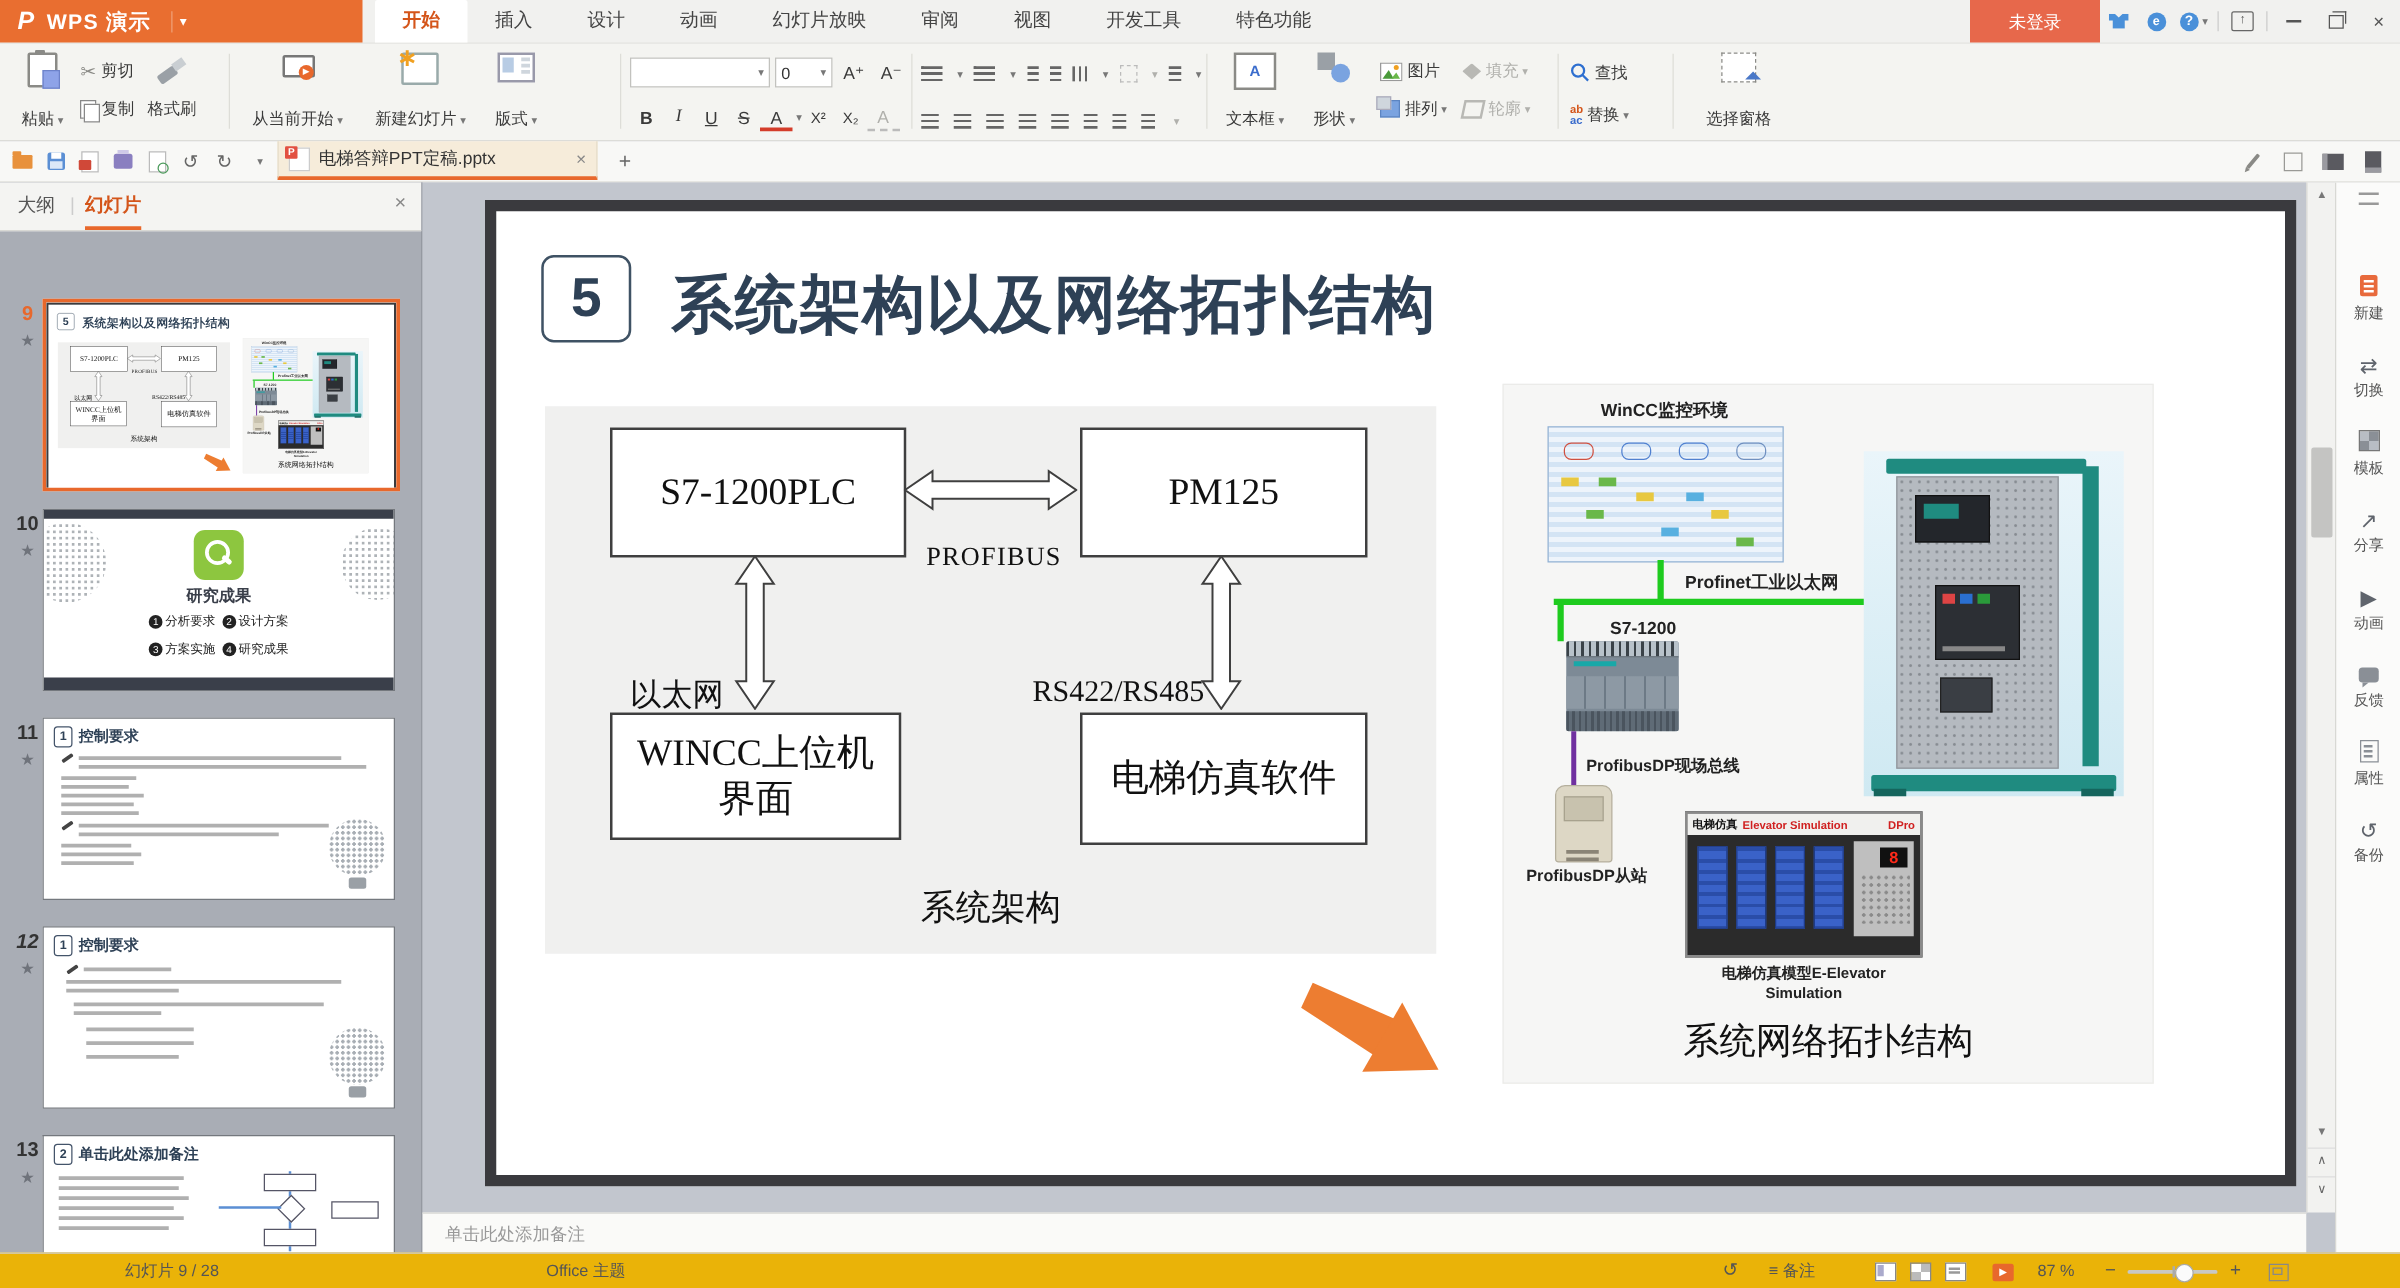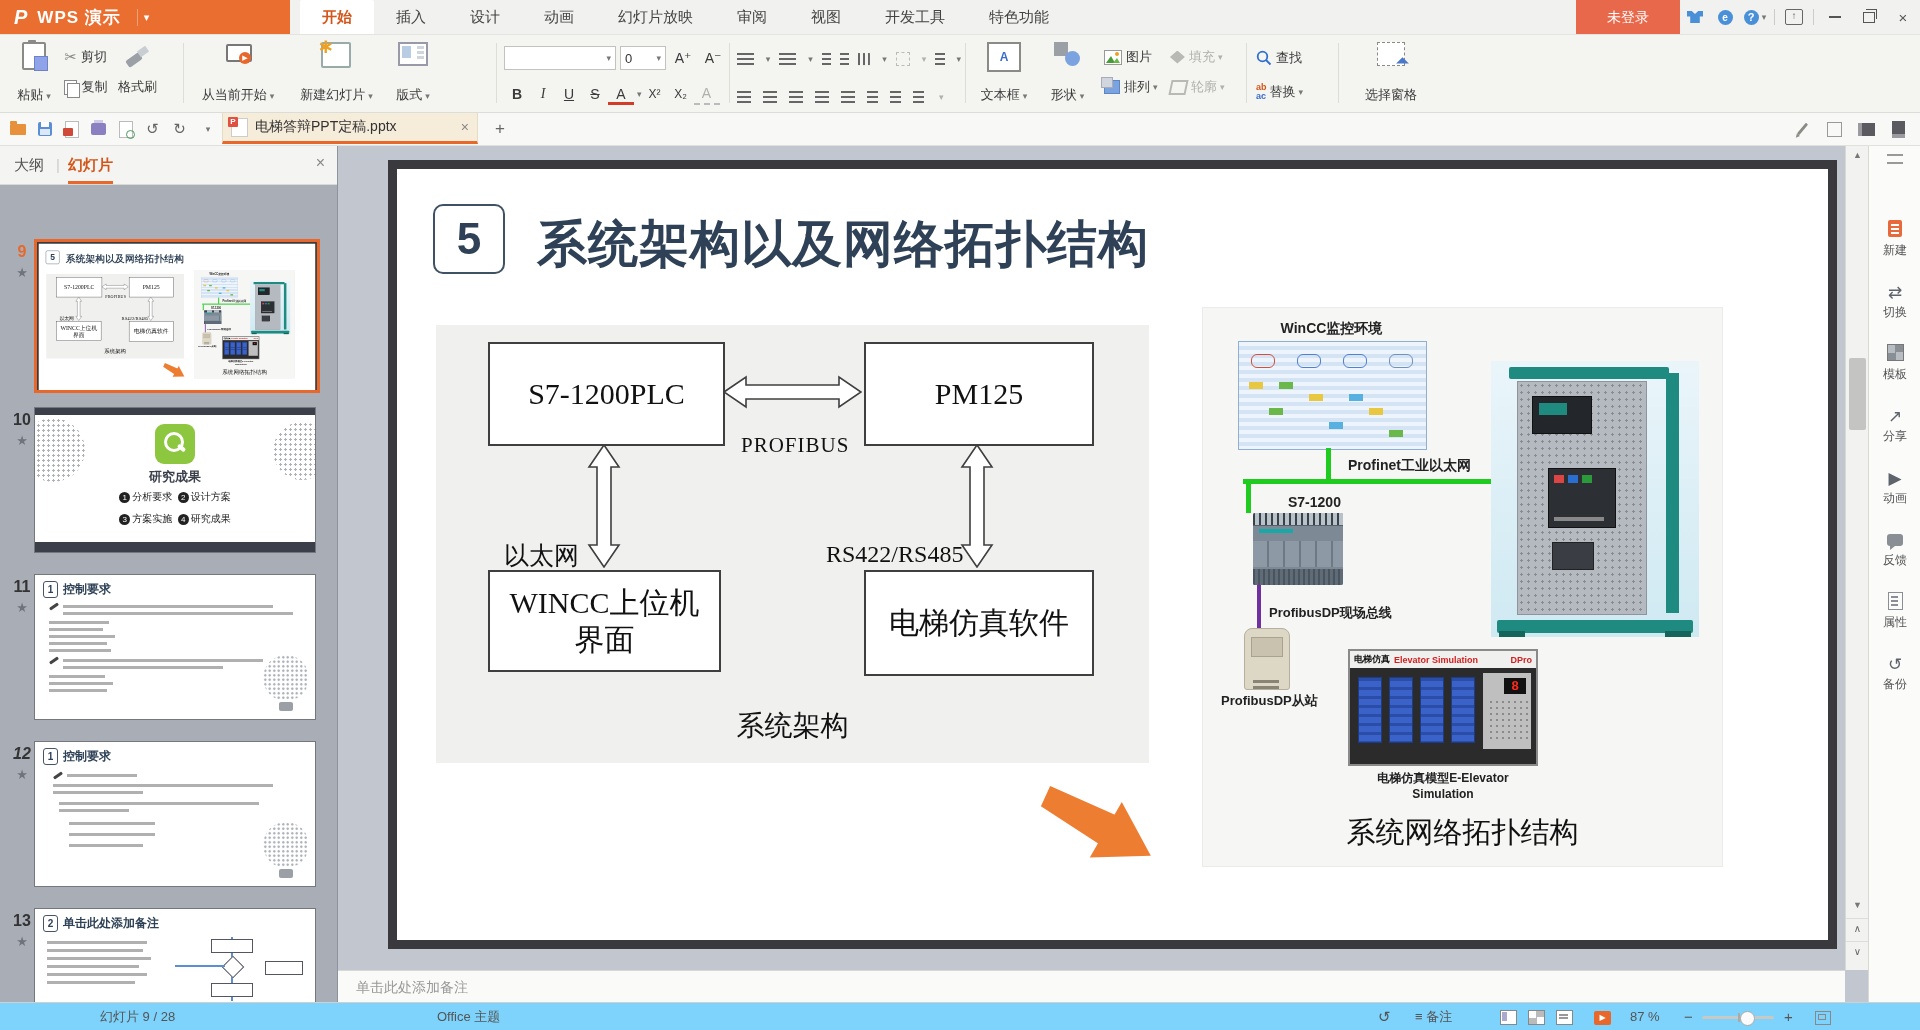--- a/index.html
+++ b/index.html
@@ -194,21 +194,21 @@
   .rbitem .rlb{font-size:12px;color:#555;}
   .rdoc{display:inline-block;width:14px;height:17px;background:#e86a3c;border-radius:2px;position:relative;}
   .rdoc:before{content:"";position:absolute;left:3px;top:4px;width:8px;height:2px;background:#fff;box-shadow:0 4px 0 #fff,0 8px 0 #fff;}
   .rgrid{display:inline-block;width:15px;height:15px;background:conic-gradient(#8a8f96 0 25%,#b8bdc4 0 50%,#8a8f96 0 75%,#b8bdc4 0);border:1px solid #777;}
   .rbubble{display:inline-block;width:16px;height:12px;background:#8a8f96;border-radius:3px;position:relative;}
   .rbubble:after{content:"";position:absolute;left:3px;bottom:-4px;border-top:4px solid #8a8f96;border-right:5px solid transparent;}
   .rlist{display:inline-block;width:13px;height:16px;border:1.5px solid #8a8f96;position:relative;}
   .rlist:before{content:"";position:absolute;left:2px;top:3px;width:7px;height:1.5px;background:#8a8f96;box-shadow:0 4px 0 #8a8f96,0 8px 0 #8a8f96;}
 
   
-  .statusbar{position:absolute;left:0;top:1002px;width:1920px;height:28px;background:#7dd3fc;border-top:1px solid #d0d0cc;font-size:13px;color:#555;}
+  .statusbar{position:absolute;left:0;top:1002px;width:1920px;height:28px;background:#eab308;border-top:1px solid #d0d0cc;font-size:13px;color:#555;}
   .sbitem{position:absolute;top:0;height:28px;line-height:28px;}
   .viewic{display:inline-block;width:15px;height:13px;border:1.5px solid #888;vertical-align:middle;position:relative;background:#fff;}
   .viewic.v1:before{content:"";position:absolute;left:1px;top:1px;width:5px;height:9px;background:#aac;}
   .viewic.v2{background:conic-gradient(#bbb 0 25%,#fff 0 50%,#bbb 0 75%,#fff 0);}
   .viewic.v3:before{content:"";position:absolute;left:2px;top:3px;width:9px;height:1.5px;background:#999;box-shadow:0 3px 0 #999;}
   .playbox{display:inline-block;width:17px;height:14px;background:#e8682c;border-radius:2px;color:#fff;font-size:8px;text-align:center;line-height:14px;vertical-align:middle;}
   .ztrack{position:absolute;top:13px;width:72px;height:3px;background:#c8c8c4;border-radius:2px;}
   .ztick{position:absolute;left:50%;top:-3px;width:1.5px;height:9px;background:#aaa;}
   .zknob{position:absolute;left:38px;top:-5px;width:13px;height:13px;border-radius:50%;background:#fbfbfb;border:1px solid #aaa;}
   .fitic{display:inline-block;width:14px;height:12px;border:1.5px solid #888;position:relative;vertical-align:middle;}

